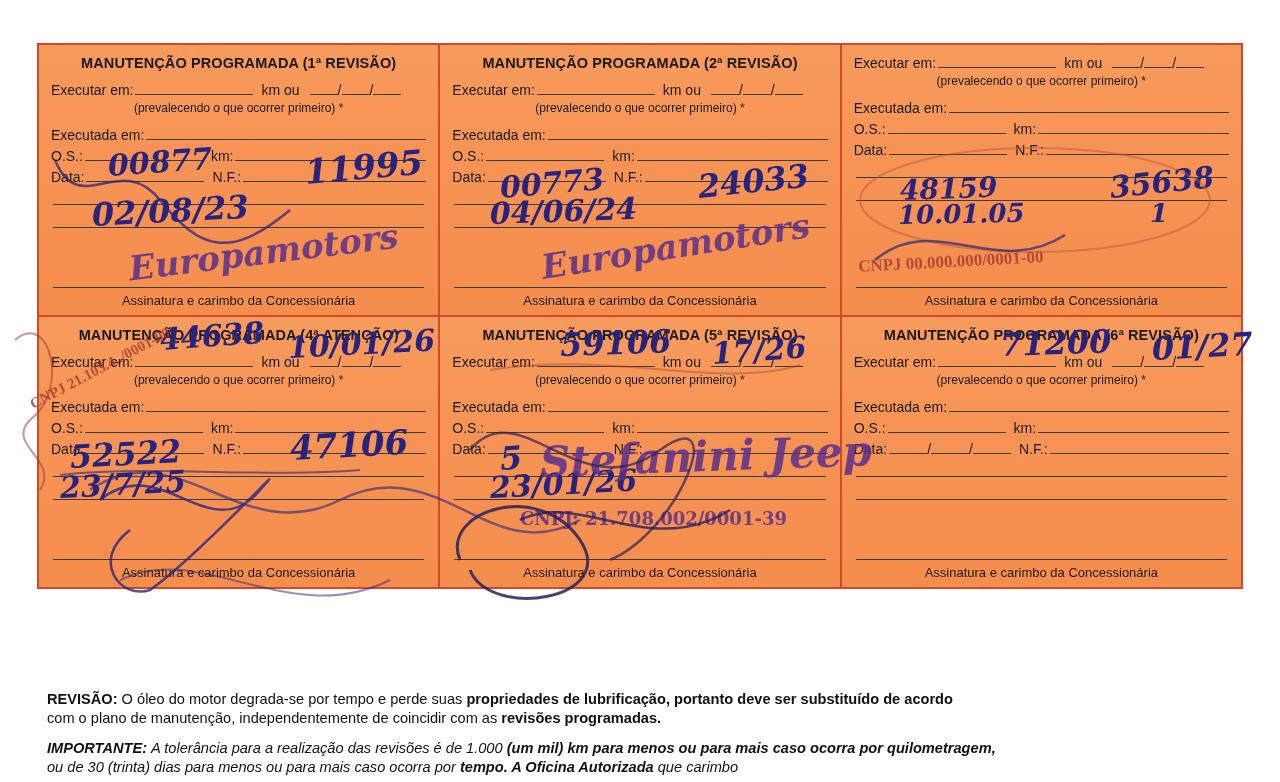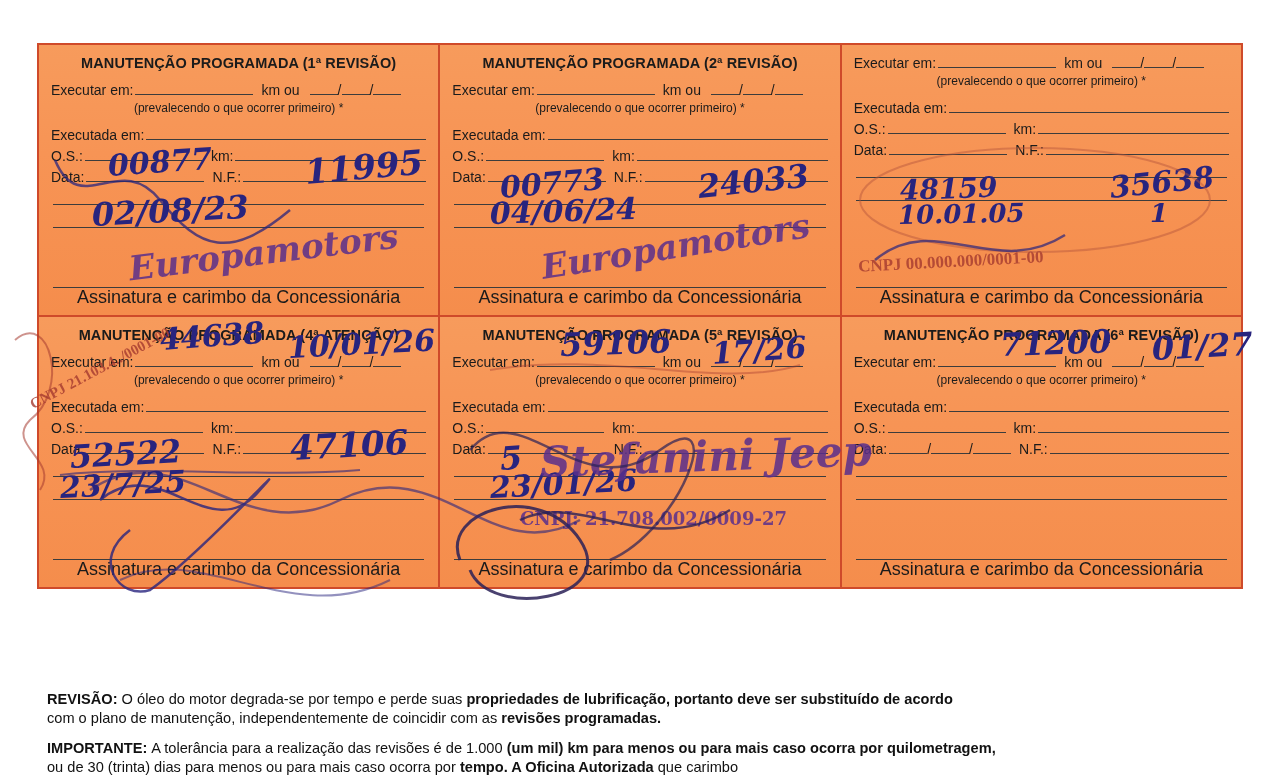--- a/index.html
+++ b/index.html
@@ -81,21 +81,21 @@
     border-bottom: 1px solid #3c3c3c;
     height: 16px;
     margin: 0 2px 6px 2px;
   }
   .sig-caption {
     position: absolute;
     left: 0;
     right: 0;
     bottom: 7px;
     text-align: center;
-    font-size: 18px;
+    font-size: 13px;
     color: #1b1b1b;
   }
   .sig-rule {
     position: absolute;
     left: 14px;
     right: 14px;
     bottom: 27px;
     border-bottom: 1px solid #3c3c3c;
   }
 
@@ -142,21 +142,21 @@
     position: absolute;
     left: 47px;
     top: 690px;
     width: 1185px;
     font-size: 14.6px;
     color: #111;
     line-height: 1.28;
   }
   .footer p { margin: 0 0 10px 0; }
   .footer b { font-weight: bold; }
-  .footer .p2 { margin-top: 12px; }
+  .footer .p2 { margin-top: 12px; font-style: italic; }
 </style>
 </head>
 <body>
 
 <div class="booklet">
   <div class="grid">
 
     <div class="cell">
       <div class="cell-title">MANUTENÇÃO PROGRAMADA (1ª REVISÃO)</div>
       <div class="row-line">
@@ -442,21 +442,21 @@
   <path d="M15 40 C 50 10, 70 90, 30 120 C 5 145, 60 160, 40 190" stroke="#a53a2f" stroke-width="2" fill="none" opacity=".55"></path>
   <path d="M100 200 C 160 150, 210 250, 260 190 C 300 145, 200 255, 150 290 C 120 300, 90 260, 130 230" stroke="#28247e" stroke-width="2.5" fill="none" opacity=".8"></path>
   <path d="M60 175 C 150 165, 260 178, 360 170" stroke="#28247e" stroke-width="2" fill="none" opacity=".6"></path>
 </svg>
 
 <div class="hand ink-blue" style="left:560px; top:326px; font-size:32px; transform:rotate(-2deg);">59106</div>
 <div class="hand ink-blue" style="left:712px; top:336px; font-size:30px; transform:rotate(-4deg);">17/26</div>
 <div class="hand ink-blue" style="left:500px; top:440px; font-size:32px; transform:rotate(-4deg);">5</div>
 <div class="hand ink-blue" style="left:490px; top:470px; font-size:30px; transform:rotate(-3deg);">23/01/26</div>
 <div class="stamp ink-dark" style="left:540px; top:432px; font-size:42px; transform:rotate(-2deg);">Stefanini Jeep</div>
-<div class="stamp ink-dark" style="left:520px; top:508px; font-size:18px; font-style:normal;">CNPJ: 21.708.002/0009-27</div>
+<div class="stamp ink-dark" style="left:520px; top:508px; font-size:18px; font-style:normal;">CNPJ: 21.708.002/0001-39</div>
 <svg class="scribble" style="left:430px; top:330px;" width="420" height="300" viewBox="0 0 420 300">
   <path d="M60 40 C 180 20, 290 60, 370 35" stroke="#a53a2f" stroke-width="2" fill="none" opacity=".4"></path>
   <path d="M40 120 C 90 60, 150 180, 230 120 C 300 70, 250 200, 180 230" stroke="#2a2157" stroke-width="2.5" fill="none" opacity=".7"></path>
   <path d="M30 230 C 10 180, 110 150, 150 210 C 190 270, 60 290, 40 240" stroke="#2a2157" stroke-width="3" fill="none" opacity=".85"></path>
   <path d="M90 190 C 150 160, 220 230, 300 180" stroke="#2a2157" stroke-width="2.5" fill="none" opacity=".8"></path>
 </svg>
 
 <div class="hand ink-blue" style="left:1000px; top:326px; font-size:32px; transform:rotate(-2deg);">71200</div>
 <div class="hand ink-blue" style="left:1152px; top:330px; font-size:32px; transform:rotate(-3deg);">01/27</div>
 

